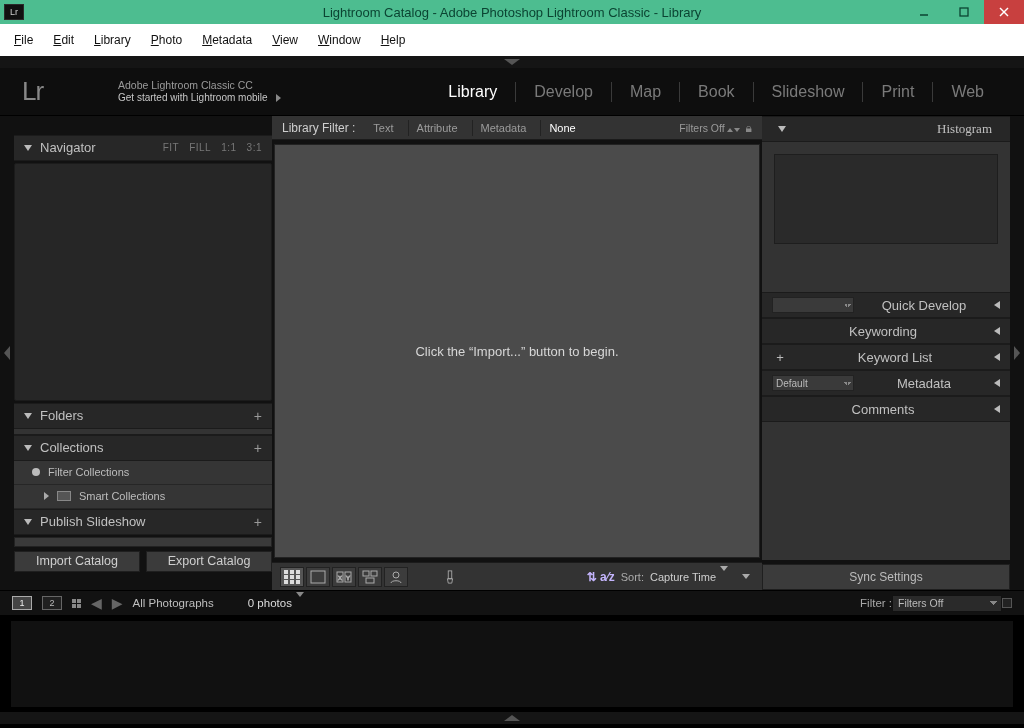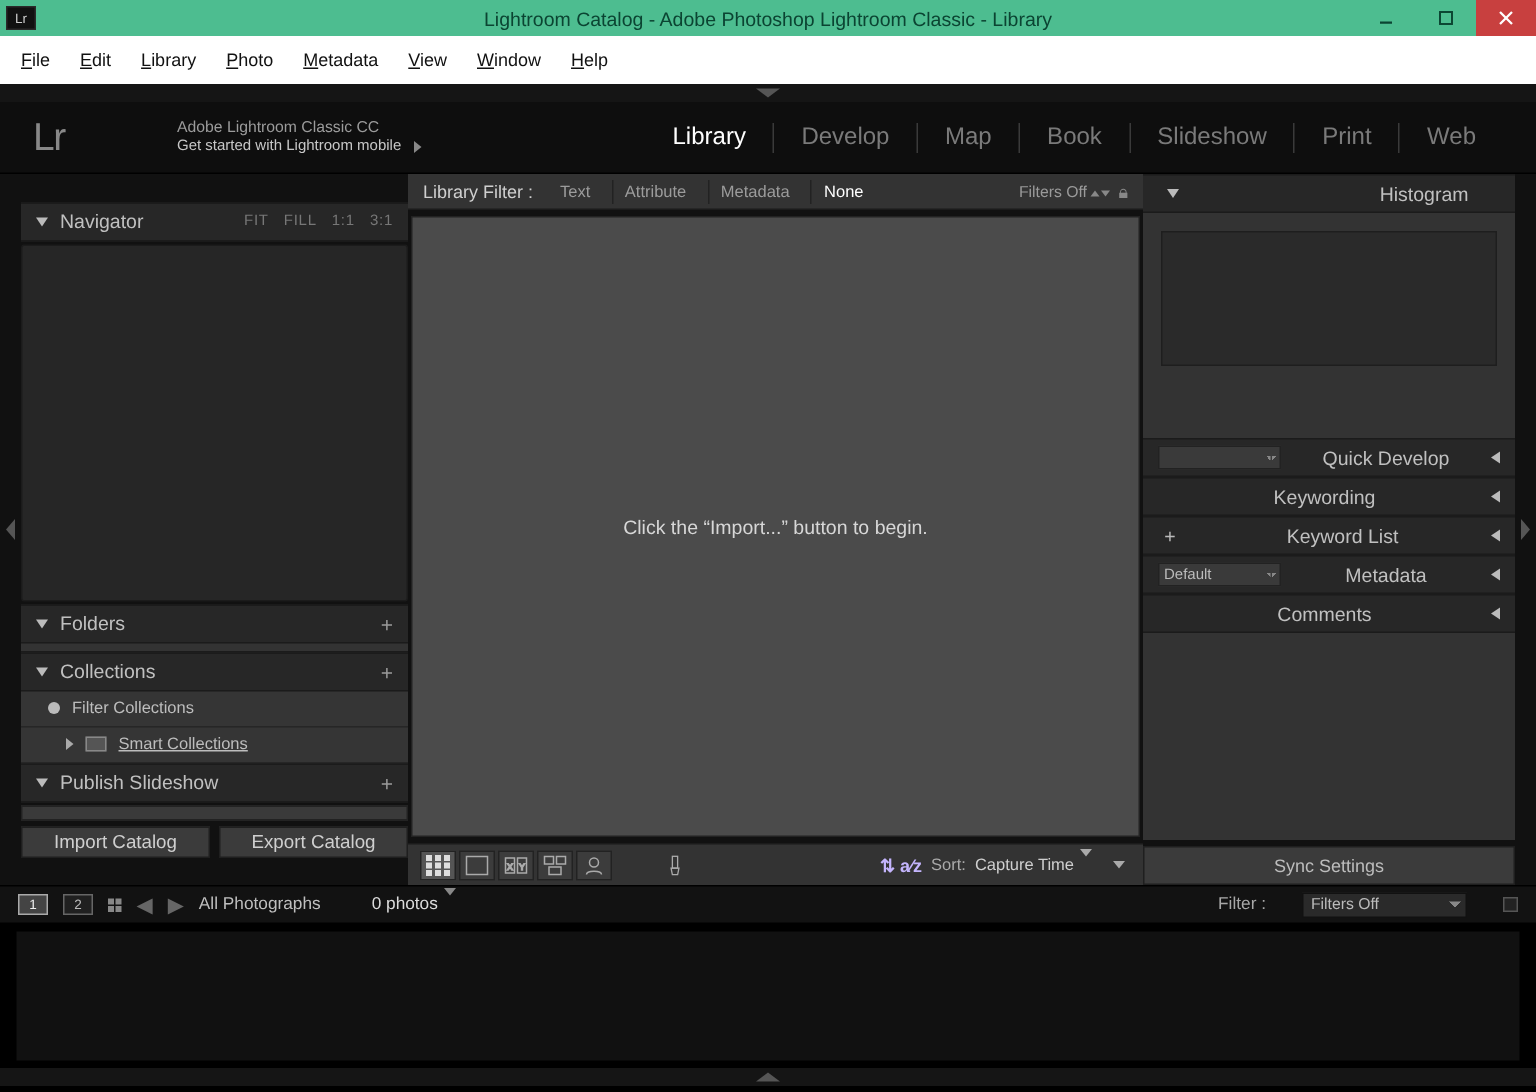--- a/index.html
+++ b/index.html
@@ -86,21 +86,21 @@
   
   .panelhdr { height:26px; background:#272727; display:flex; align-items:center;
     padding:0 10px; gap:8px; border-top:1px solid #1b1b1b;
     border-bottom:1px solid #1b1b1b; font-size:13px; color:#c0c0c0; }
   .panelhdr .disc { width:0;height:0;border-left:4px solid transparent;
     border-right:4px solid transparent;border-top:6px solid #bbb; }
   .panelhdr .disc-l { width:0;height:0;border-top:4px solid transparent;
     border-bottom:4px solid transparent;border-right:6px solid #bbb; margin-left:auto; }
   .panelhdr .plus { margin-left:auto; color:#9a9a9a; font-size:14px; }
   .panelhdr.right { justify-content:flex-end; }
-  .panelhdr.right .label { order:1; margin-right:21px; }
+  .panelhdr.right .label { order:1; margin-right:8px;font-family:Liberation Serif, serif; }
 
   
   .nav-body { background:var(--panel-dark); border:1px solid #1b1b1b; height:238px;
     margin:2px 0 2px 0; border-radius:2px; }
   .panelhdr.nav .zoom { margin-left:auto; display:flex; gap:10px; font-size:10px;
     color:#777; letter-spacing:.5px; }
 
   
   .subrow { background:#353535; height:24px; display:flex; align-items:center;
     padding:0 12px 0 18px; gap:8px; font-size:11px; color:#bdbdbd;
@@ -167,21 +167,21 @@
     color:#bbb;background:#202020; }
   .fs-hdr .screenbtn.active { background:#444;border-color:#aaa;color:#eee; }
   .fs-hdr .gridicon { display:grid;grid-template-columns:4px 4px;
     grid-template-rows:4px 4px;gap:1px; }
   .fs-hdr .gridicon span{background:#888;}
   .fs-hdr .arrow { font-size:14px; color:#666; }
   .fs-hdr .crumbs { color:#bfbfbf; }
   .fs-hdr .count { color:#dcdcdc; font-weight:500; }
   .fs-hdr .dd { width:0;height:0;border-left:4px solid transparent;
     border-right:4px solid transparent;border-top:5px solid #888;margin-left:4px; }
-  .fs-hdr .right { margin-left:auto; display:flex; align-items:center; gap:24px; }
+  .fs-hdr .right { margin-left:auto; display:flex; align-items:center; gap:0; }
   .fs-hdr select { background:#2a2a2a;border:1px solid #111;color:#bbb;
     height:17px;font-size:10.5px;padding:0 16px 0 5px;appearance:none;
     background-image:linear-gradient(45deg,transparent 50%,#888 50%),
       linear-gradient(135deg,#888 50%,transparent 50%);
     background-position:right 7px center,right 3px center;
     background-size:4px 4px,4px 4px;background-repeat:no-repeat;width:110px; }
   .fs-hdr .srcsq { width:10px;height:10px;border:1px solid #555;background:#222; }
 
   .filmstrip { height:88px; background:#111; border:1px solid #000;
     margin:4px 10px 0 10px; }
@@ -291,21 +291,21 @@
 
     <div class="panelhdr">
       <span class="disc"></span>
       <span>Collections</span>
       <span class="plus">+</span>
     </div>
     <div class="subrow">
       <span class="dot"></span>
       <span>Filter Collections</span>
     </div>
-    <div class="subrow" style="padding-left:30px;text-decoration:underline;">
+    <div class="subrow" style="padding-left:30px;">
       <span class="tri-r"></span>
       <span class="sq"></span>
       <span>Smart Collections</span>
     </div>
 
     <div class="panelhdr">
       <span class="disc"></span>
       <span>Publish Slideshow</span>
       <span class="plus">+</span>
     </div>

